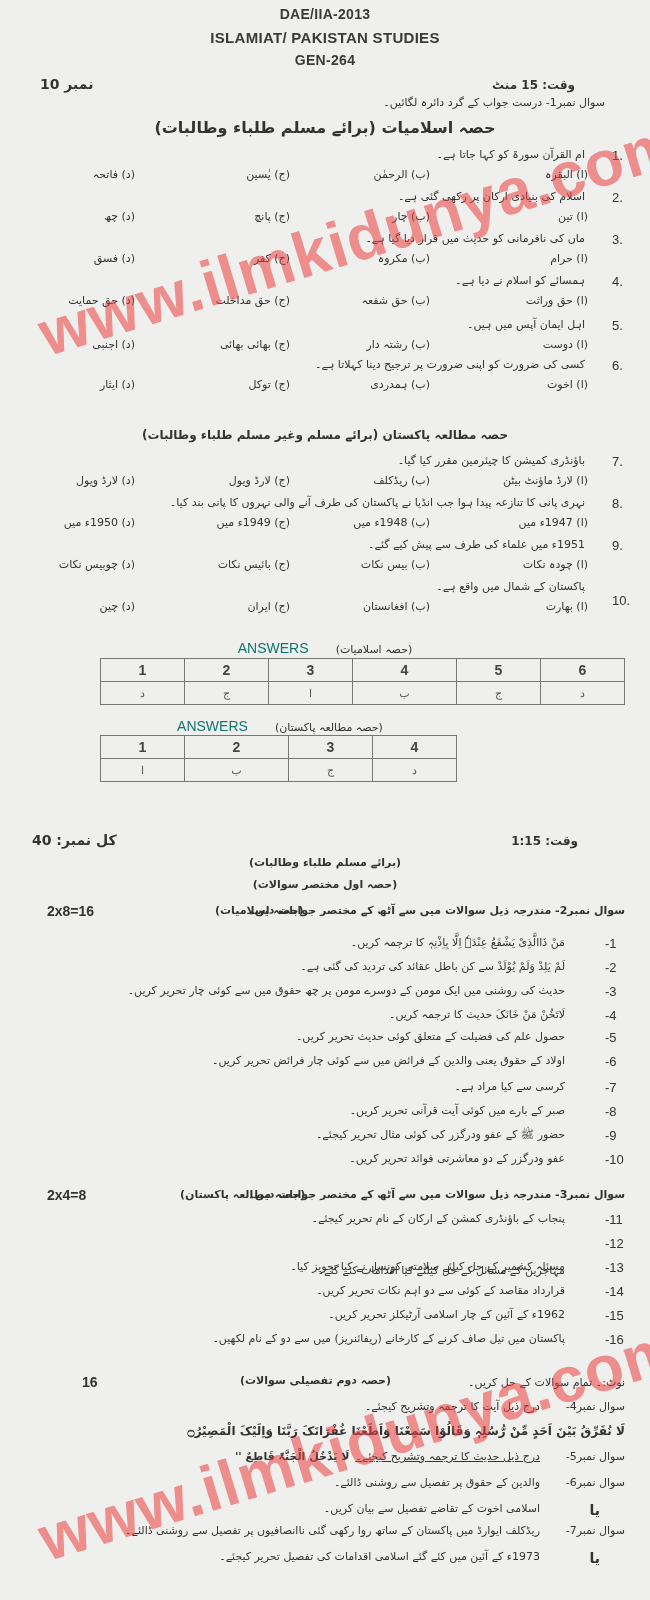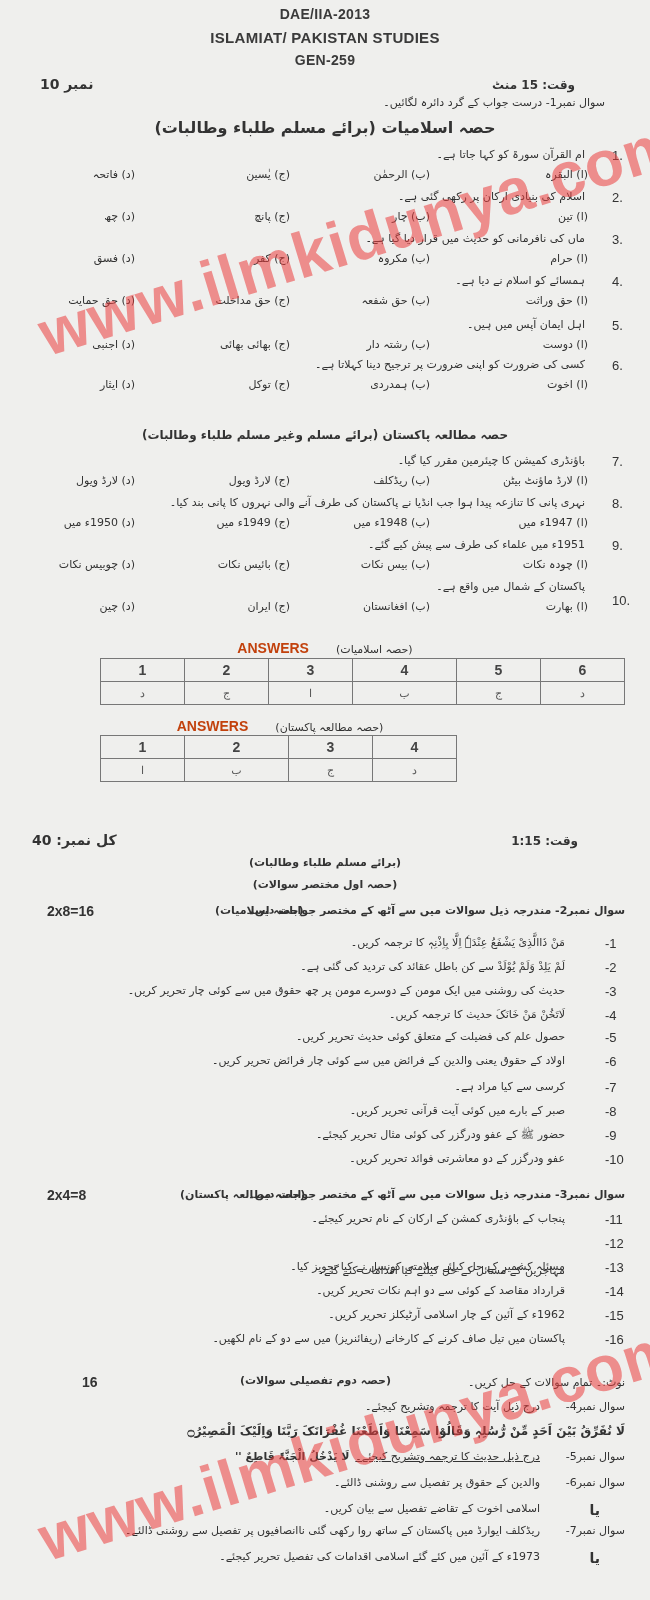--- a/index.html
+++ b/index.html
@@ -9,33 +9,33 @@
   .abs{position:absolute;white-space:nowrap;}
   .hdr{left:0;width:650px;text-align:center;font-family:"Liberation Sans",sans-serif;font-weight:bold;font-size:14px;color:#3a3a3a;letter-spacing:0.3px;}
   .bold-num{font-family:"Liberation Sans",sans-serif;font-weight:bold;font-size:14px;color:#333;}
   .ur{direction:rtl;font-family:"DejaVu Sans",sans-serif;font-size:11px;color:#333;}
   .ur-b{direction:rtl;font-family:"DejaVu Sans",sans-serif;font-size:12px;font-weight:bold;color:#333;}
   .qnum{font-family:"Liberation Sans",sans-serif;font-size:13px;color:#333;}
   .opt{direction:rtl;font-size:11px;color:#333;font-family:"DejaVu Sans",sans-serif;}
   table.ans{position:absolute;border-collapse:collapse;font-family:"Liberation Sans",sans-serif;}
   table.ans td{border:1px solid #777;text-align:center;height:20px;font-size:14px;font-weight:bold;color:#444;}
   table.ans tr.vals td{font-weight:normal;font-size:11px;color:#555;}
-  .ans-title{font-family:"Liberation Sans",sans-serif;font-weight:bold;font-size:14px;color:#c2410c;text-align:center;}
+  .ans-title{font-family:"Liberation Sans",sans-serif;font-weight:normal;font-size:14px;color:#0f766e;text-align:center;}
   .wm{position:absolute;font-family:"Liberation Sans",sans-serif;font-weight:bold;font-size:64px;color:rgba(235,60,60,0.55);
       transform:rotate(-17deg);transform-origin:left top;white-space:nowrap;letter-spacing:1px;}
   .ya{direction:rtl;font-family:"DejaVu Sans",sans-serif;font-weight:bold;font-size:14px;color:#333;}
 </style>
 </head>
 <body>
 
 <div class="page">
 
   <div class="abs hdr" style="top:6px;">DAE/IIA-2013</div>
   <div class="abs hdr" style="top:29px;font-size:15px;">ISLAMIAT/ PAKISTAN STUDIES</div>
-  <div class="abs hdr" style="top:52px;">GEN-259</div>
+  <div class="abs hdr" style="top:52px;">GEN-264</div>
 
   <div class="abs ur-b" style="top:78px;right:75px;font-size:12px;">وقت: 15 منٹ</div>
   <div class="abs ur-b" style="top:76px;left:40px;font-size:14px;">نمبر 10</div>
   <div class="abs ur" style="top:96px;right:45px;">سوال نمبر1-   درست جواب کے گرد دائرہ لگائیں۔</div>
   <div class="abs ur-b" style="top:118px;left:0;width:650px;text-align:center;font-size:16px;">حصہ اسلامیات (برائے مسلم طلباء وطالبات)</div>
 
   <div id="mcq-list">
       <div class="abs qnum" style="top: 148px; left: 612px;">1.</div>
       <div class="abs ur" style="top: 148px; right: 65px;">ام القرآن سورۃ کو کہا جاتا ہے۔</div>
       <div class="abs opt" style="top: 168px; right: 62px;">(ا)  البقرہ</div>

